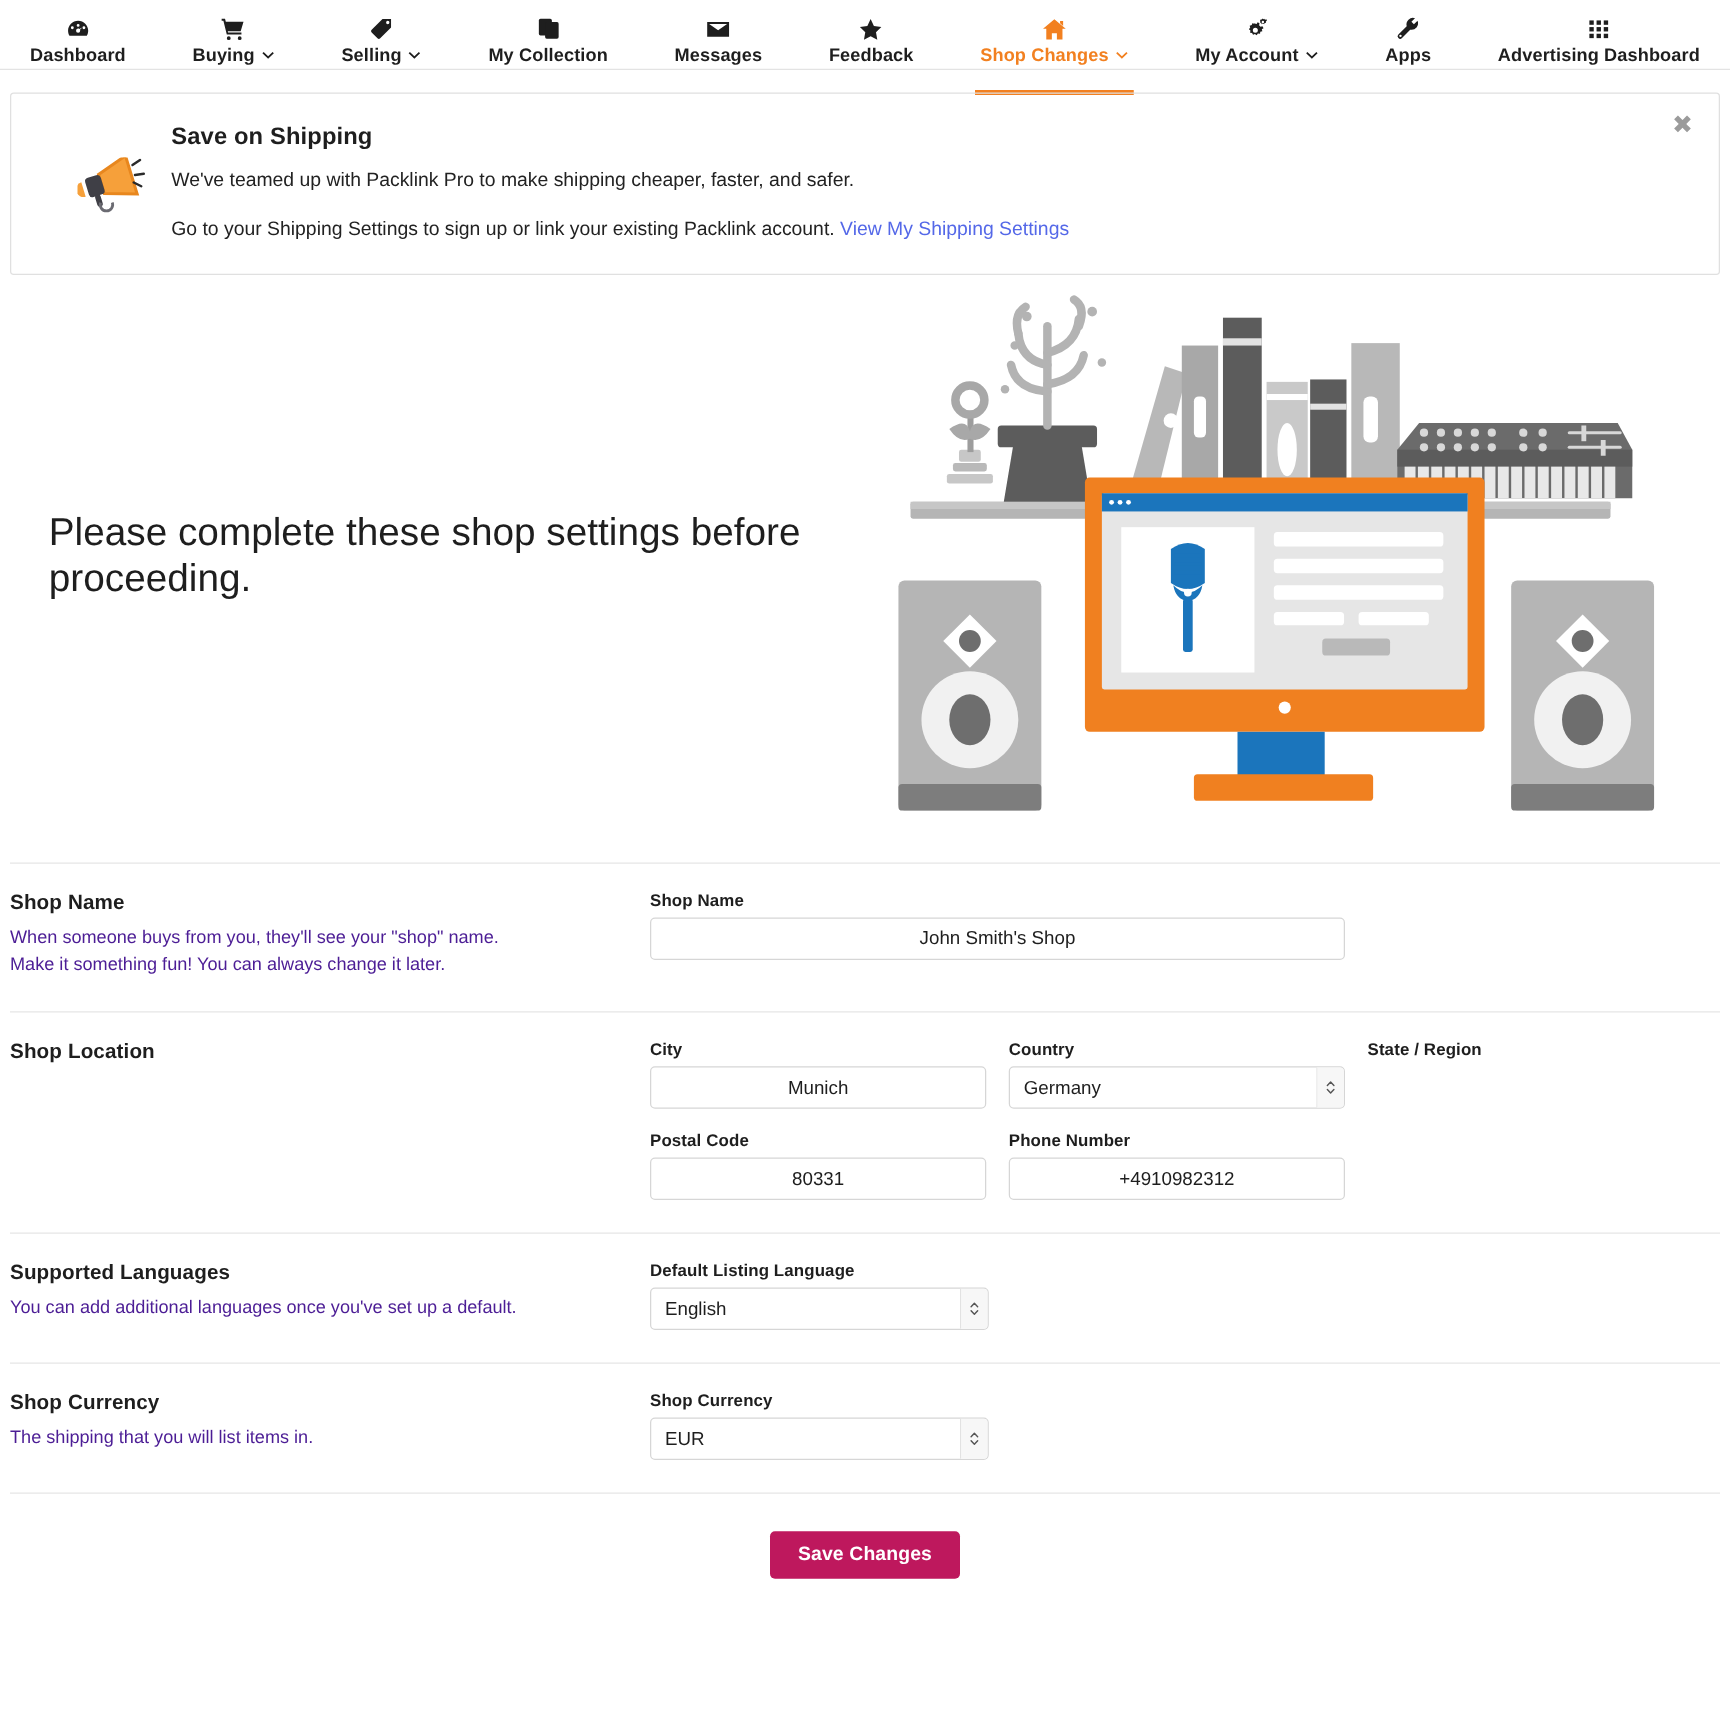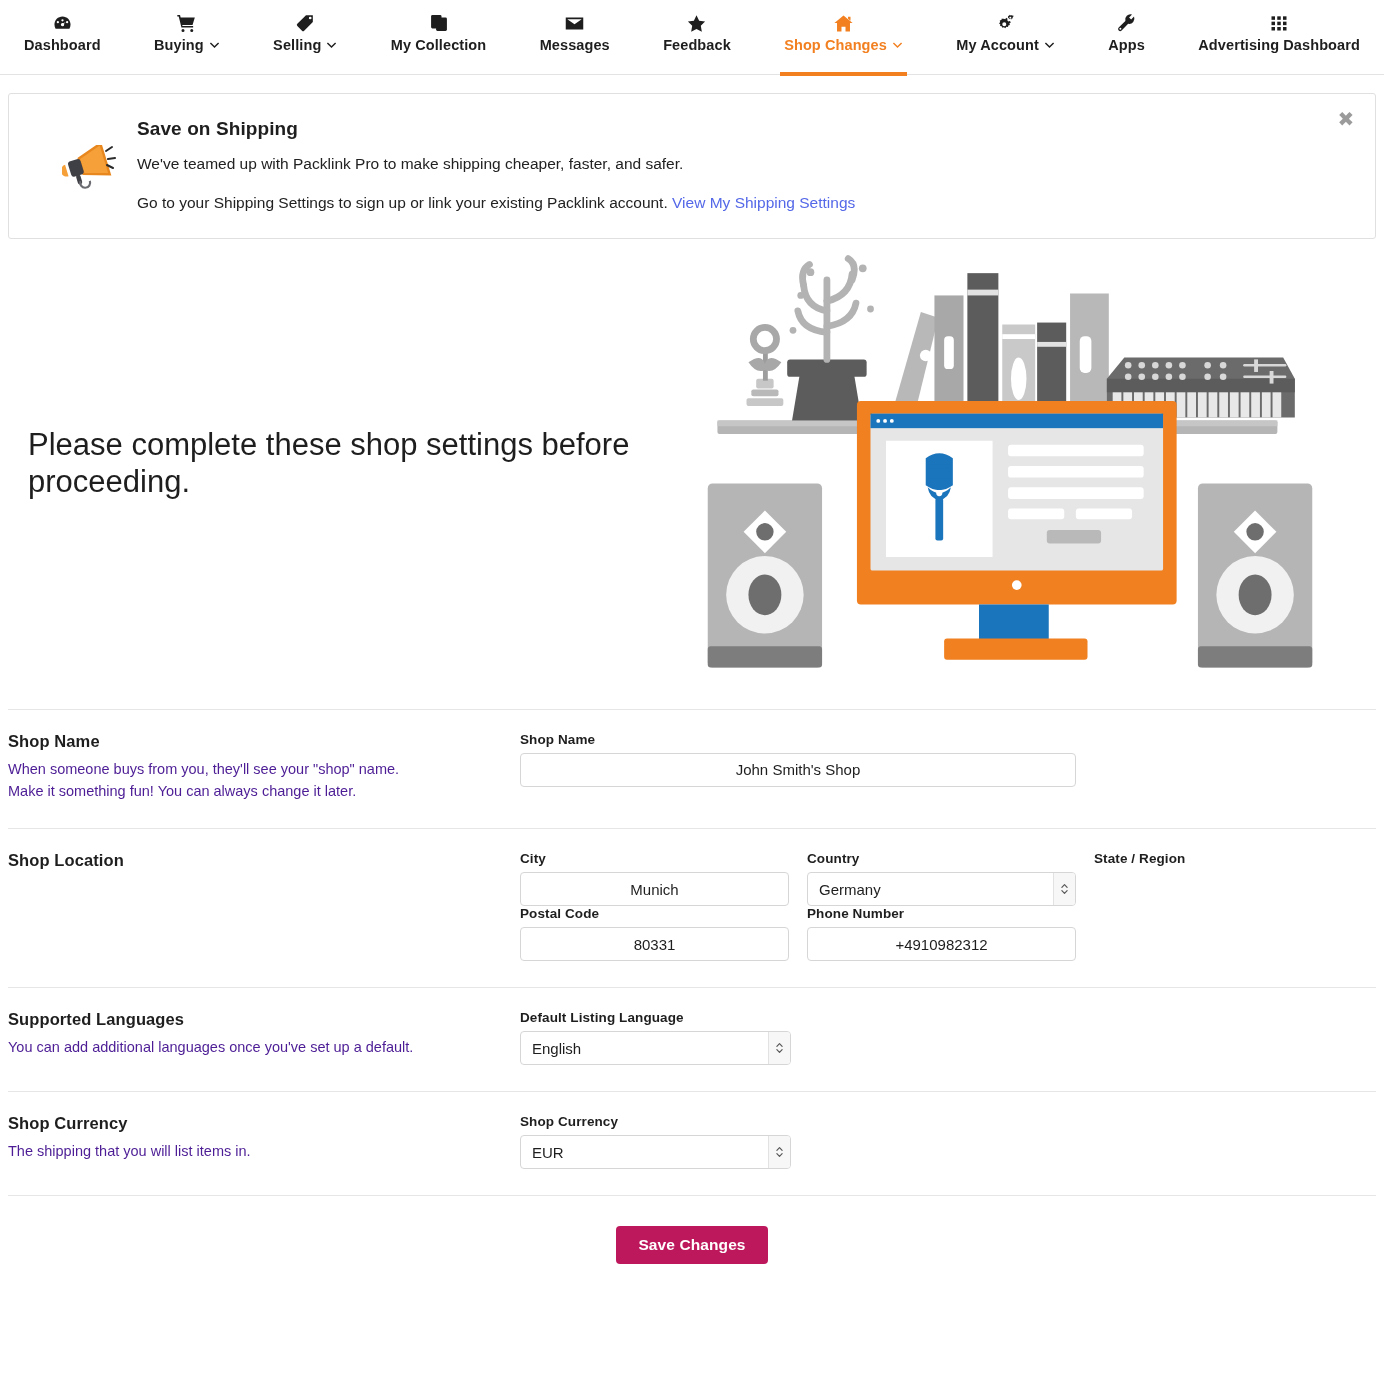--- a/index.html
+++ b/index.html
@@ -12,21 +12,21 @@
     -webkit-font-smoothing: antialiased;
   }
 
   
   .topnav {
     position: relative;
     display: flex;
     align-items: flex-start;
     justify-content: space-between;
     padding: 8px 14px 0 14px;
-    height: 75px;
+    height: 56px;
     border-bottom: 1px solid #e3e3e3;
     background: #fff;
   }
   .nav-item {
     position: relative;
     flex: 0 0 auto;
     display: flex;
     flex-direction: column;
     align-items: center;
     padding: 4px 10px 0 10px;
@@ -106,21 +106,21 @@
     font-size: 20px;
     line-height: 20px;
     padding: 0;
     font-family: "Liberation Sans", sans-serif;
   }
 
   
   .hero {
     display: flex;
     align-items: center;
-    padding: 10px 0 30px 0;
+    padding: 10px 0 30px 11px;
     min-height: 450px;
   }
   .hero-text {
     flex: 0 0 700px;
     padding: 0 40px 0 28px;
     font-size: 31px;
     line-height: 1.18;
     font-weight: 400;
     color: #1e1e1e;
   }
@@ -152,20 +152,21 @@
     font-size: 14.5px;
     color: #4c1d95;
     line-height: 1.5;
     margin: 0;
     max-width: 430px;
   }
   .section-right { flex: 1 1 auto; }
   .field-row {
     display: flex;
     gap: 18px;
+    margin-bottom: 18px;
   }
   .field-row:last-child { margin-bottom: 0; }
   .field { display: flex; flex-direction: column; }
   .field.w-sm { width: 269px; }
   .field.w-md { width: 269px; }
   .field-label {
     font-size: 13.5px;
     font-weight: 700;
     margin-bottom: 6px;
     letter-spacing: .1px;

